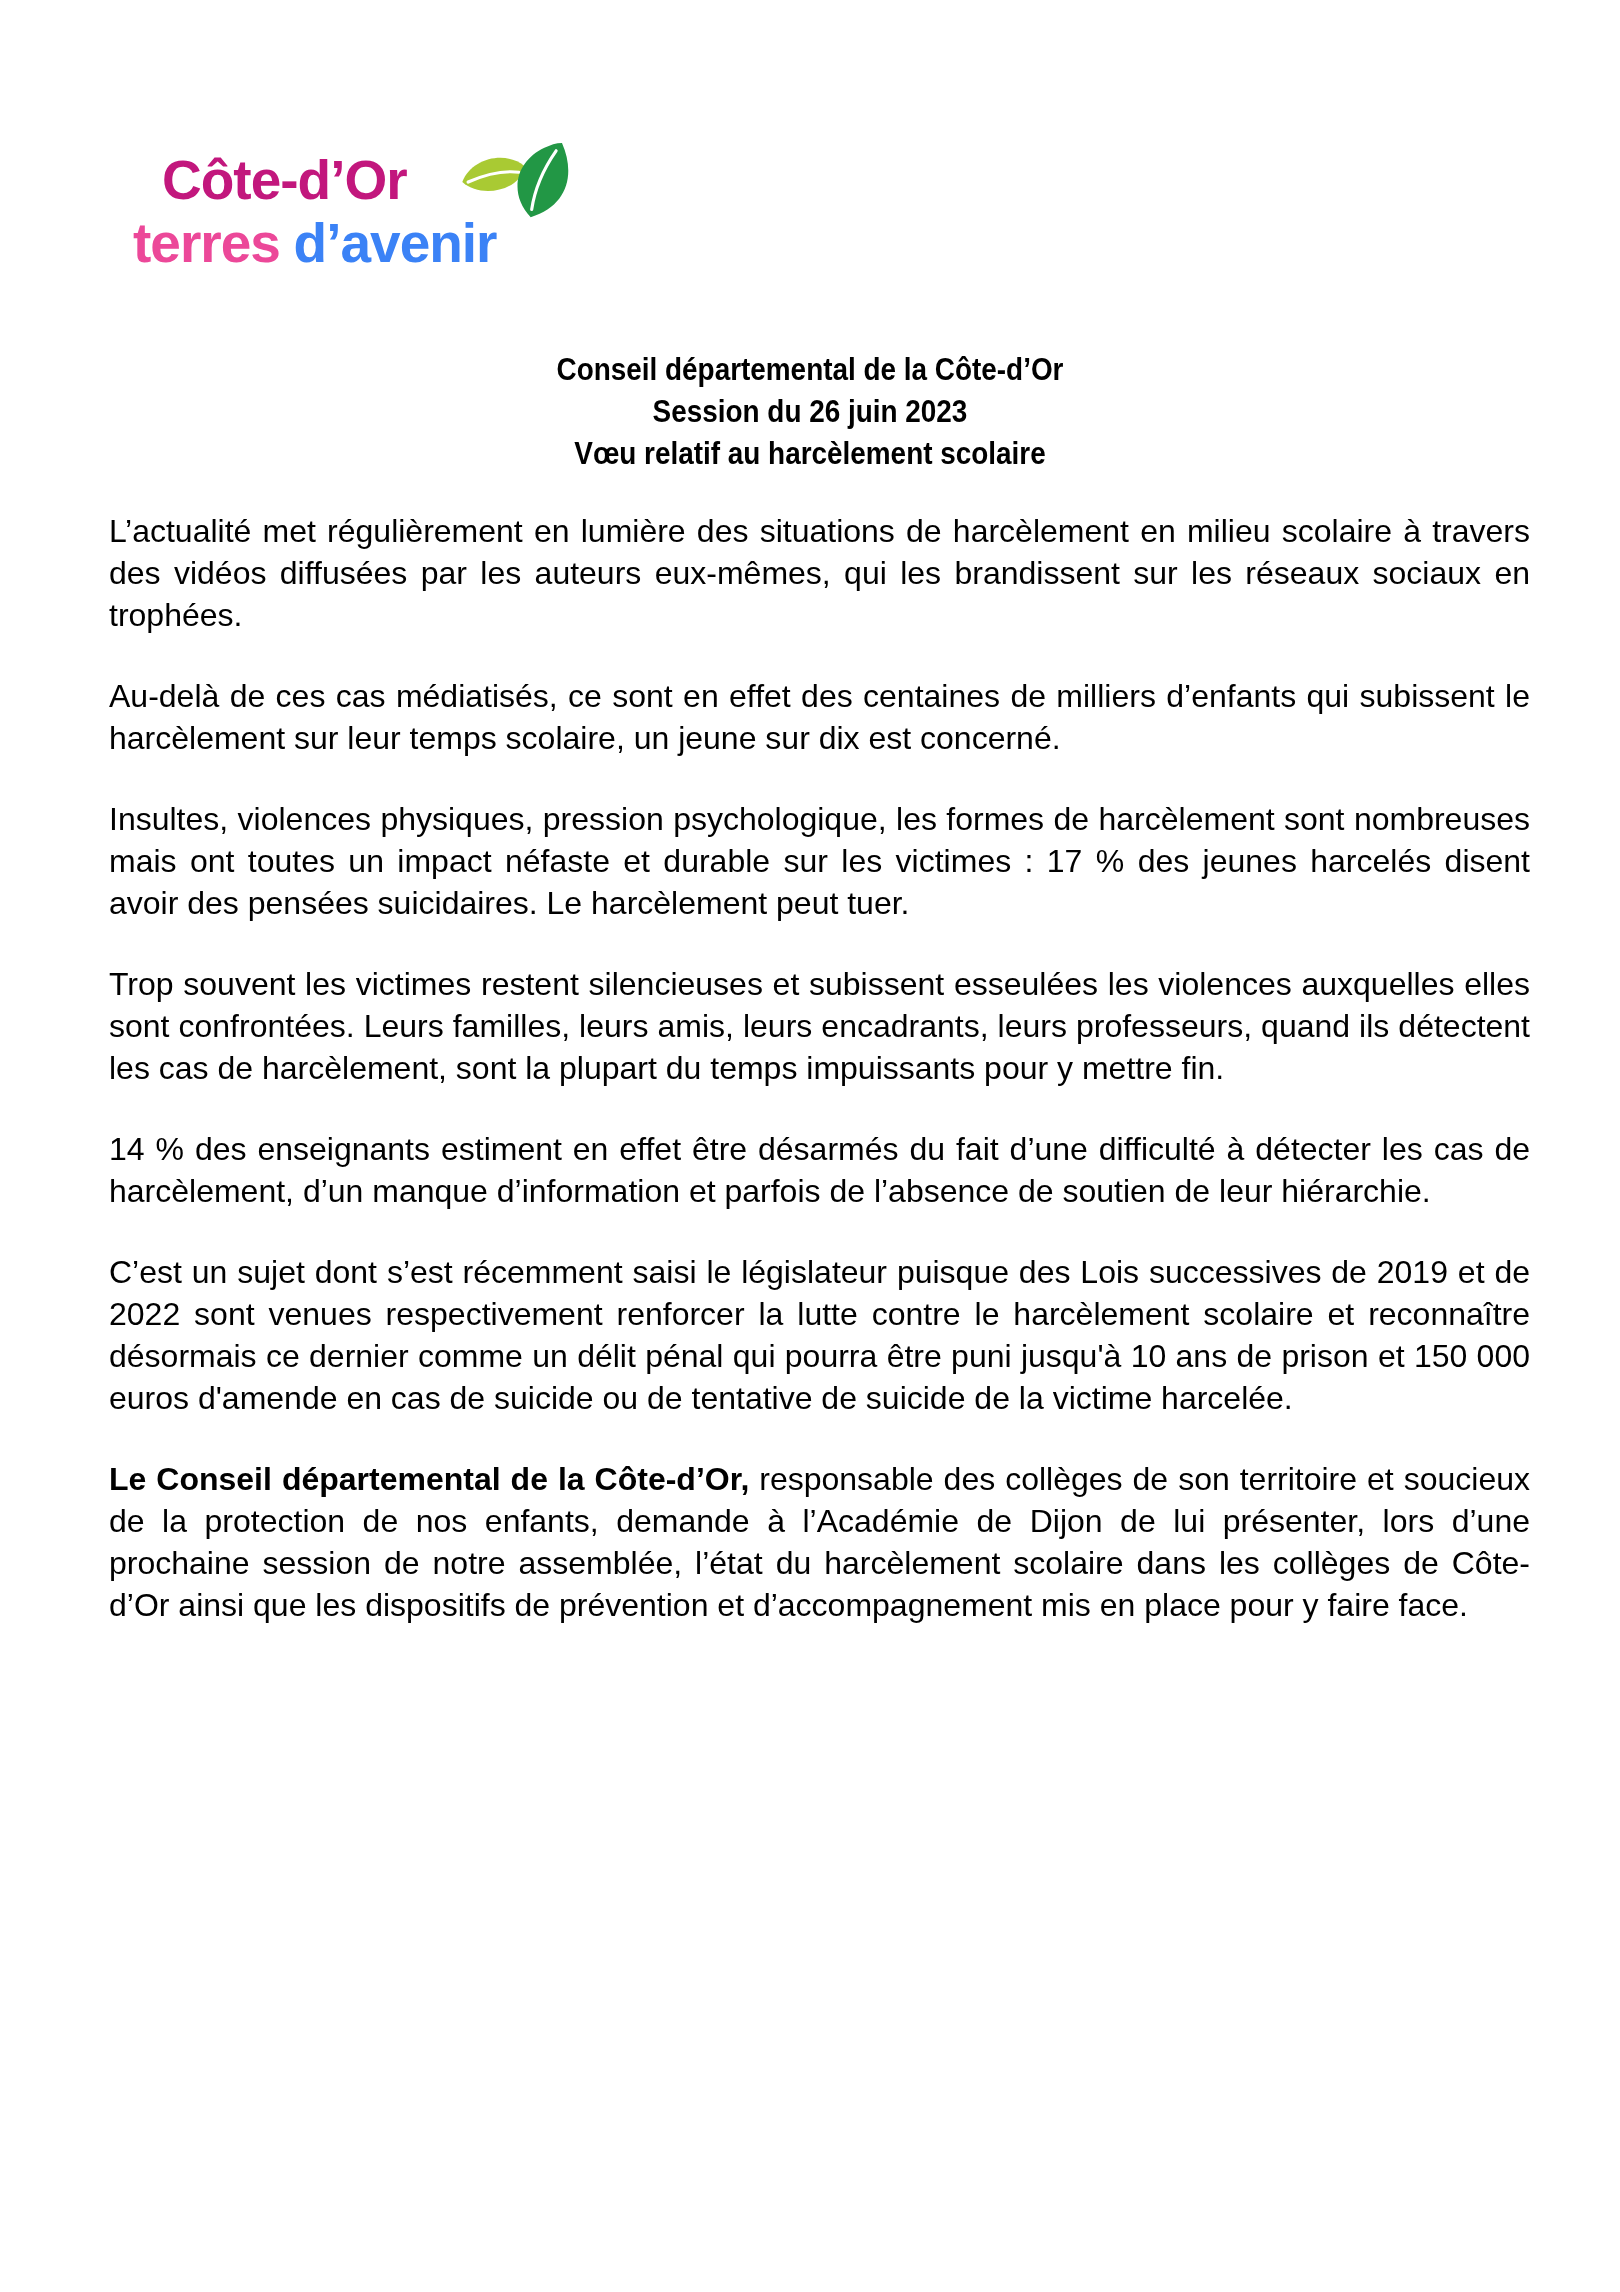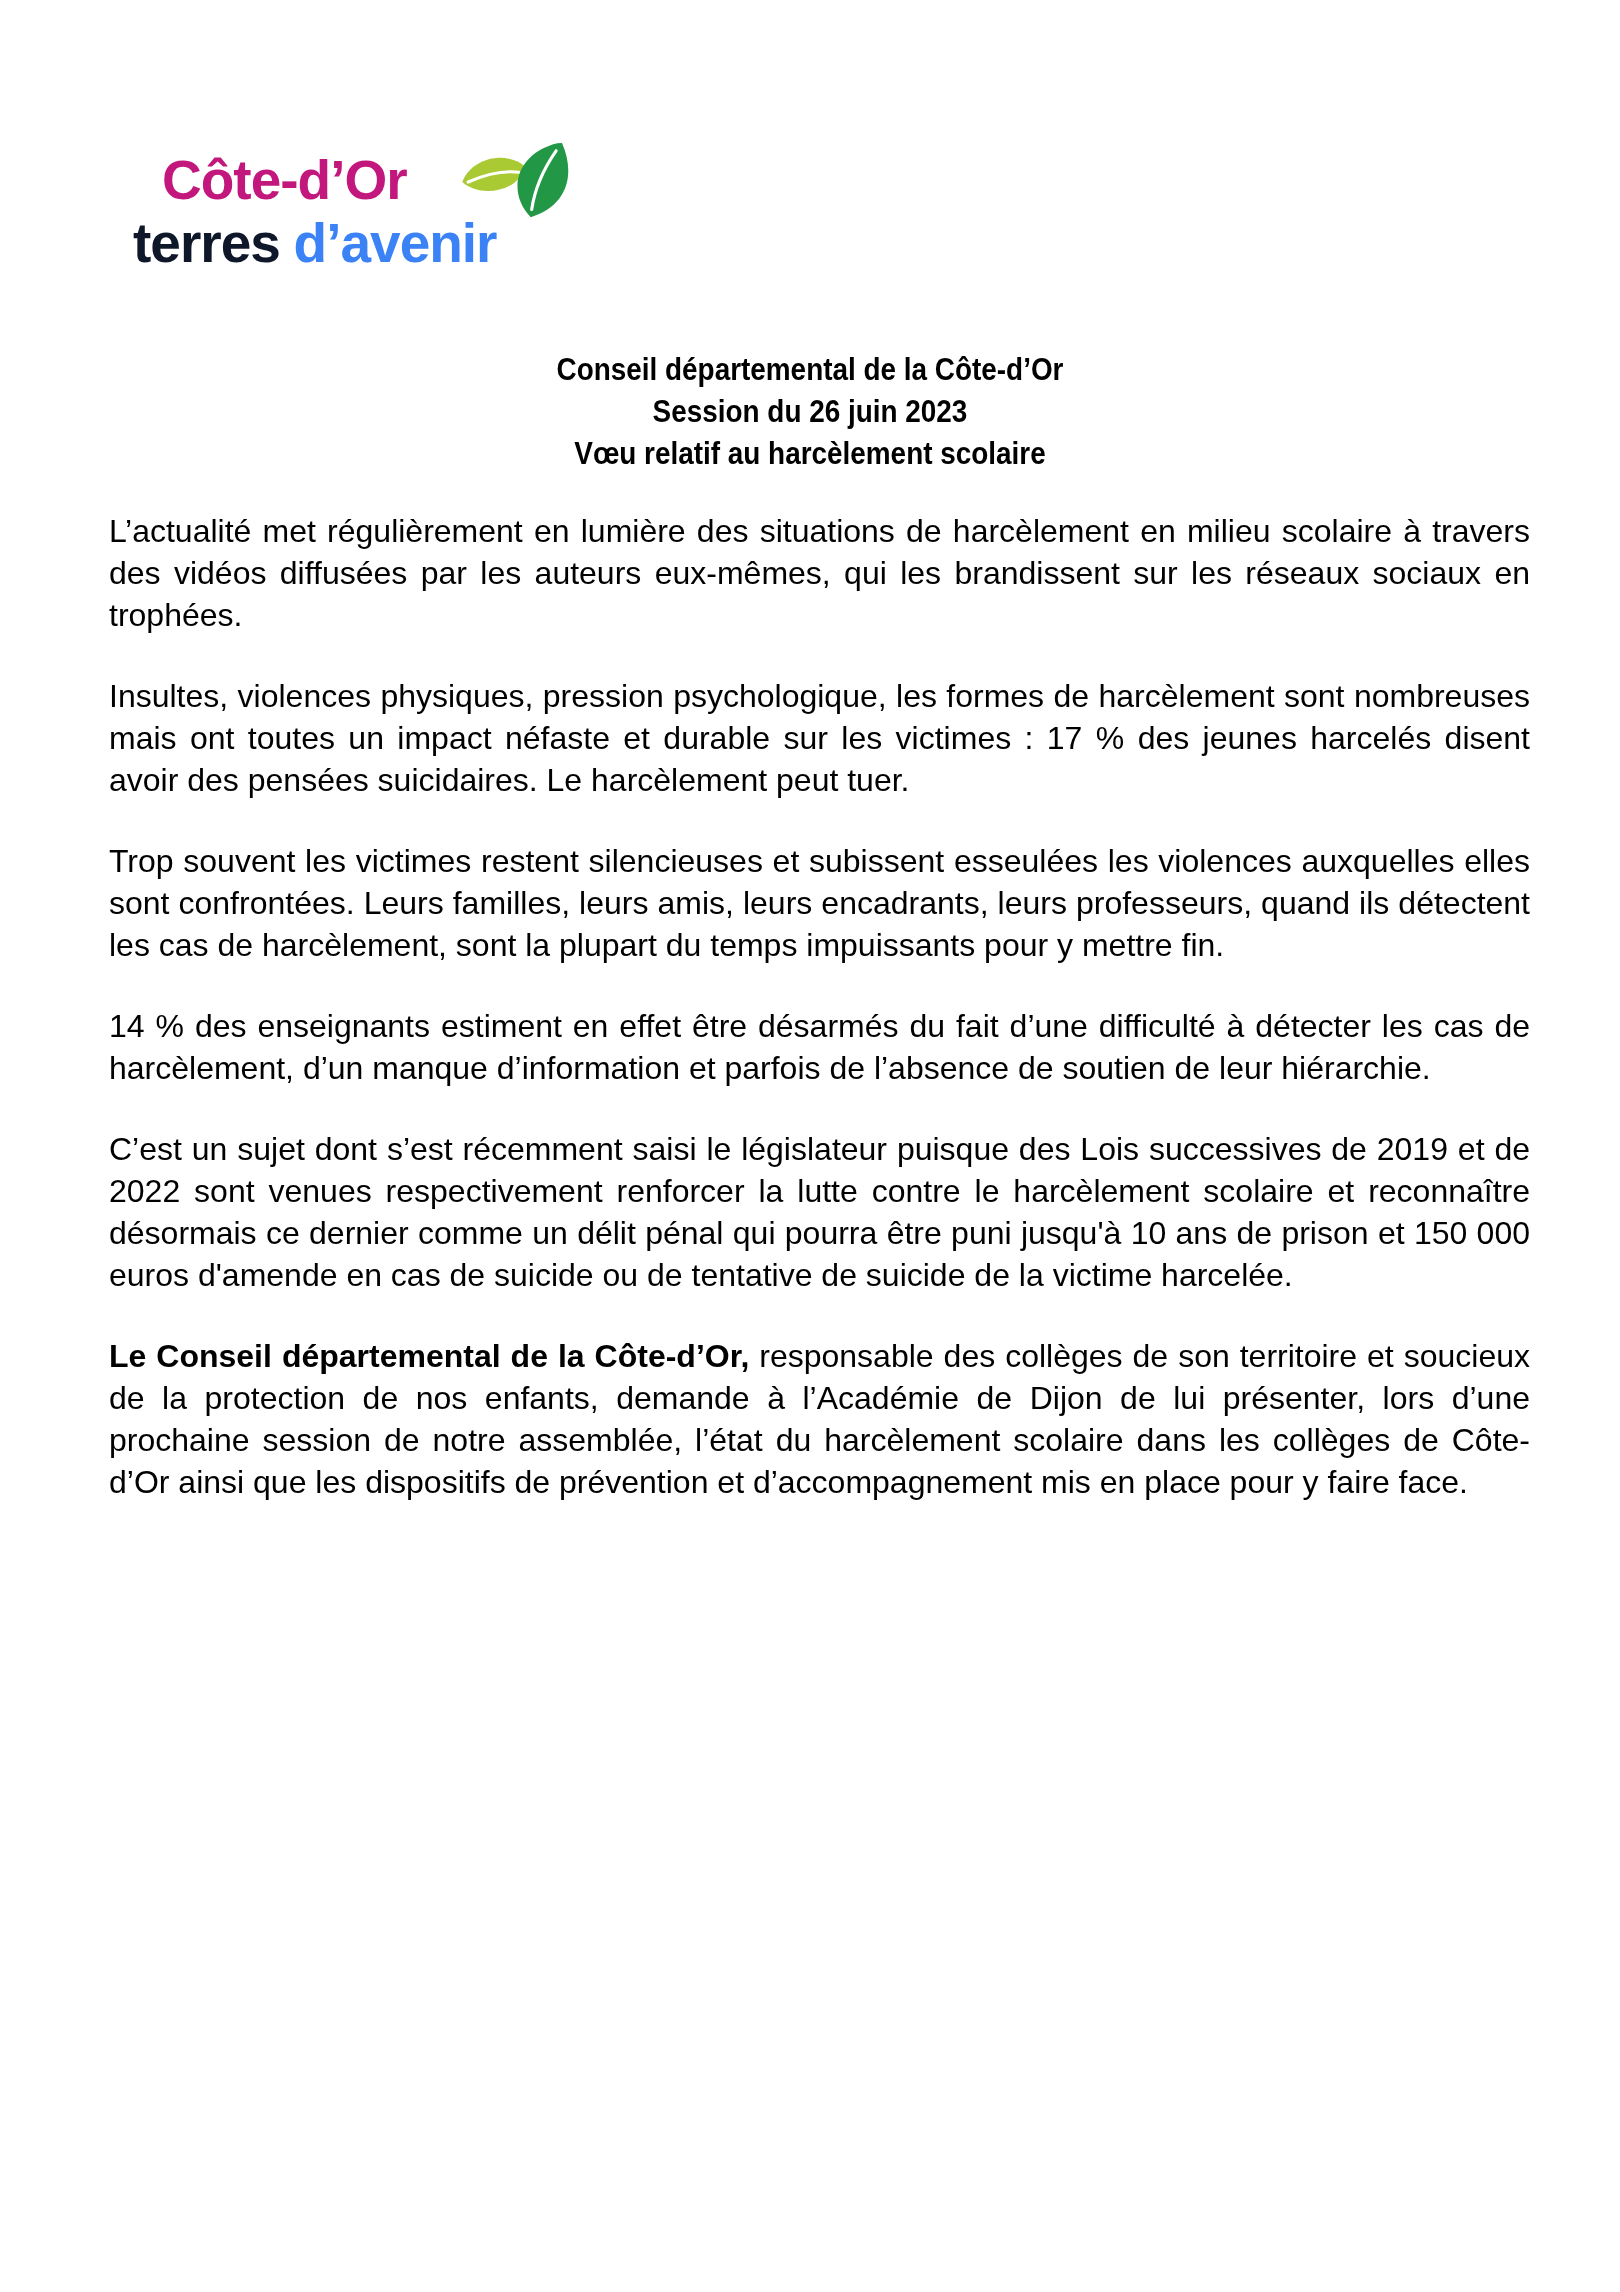--- a/index.html
+++ b/index.html
@@ -30,21 +30,21 @@
     letter-spacing: -1px;
     color: #C2177D;
   }
   .logo-line2 {
     margin-top: 7.8px;
     font-size: 55px;
     font-weight: bold;
     letter-spacing: -1px;
     white-space: nowrap;
   }
-  .logo-word-terres  { color: #0f172a; margin-right: 13.7px; }
+  .logo-word-terres  { color: #ec4899; margin-right: 13.7px; }
   .logo-word-avenir  { color: #3b82f6; }
   .logo-leaves {
     position: absolute;
     left: 327px; top: -11.8px;
     width: 116px; height: 86px;
   }
 
   
   .title-block {
     position: absolute;
@@ -91,20 +91,21 @@
   </div>
 
   <div class="title-block">
     <div>Conseil départemental de la Côte-d’Or</div>
     <div>Session du 26 juin 2023</div>
     <div>Vœu relatif au harcèlement scolaire</div>
   </div>
 
   <div class="content">
     <p>L’actualité met régulièrement en lumière des situations de harcèlement en milieu scolaire à travers des vidéos diffusées par les auteurs eux-mêmes, qui les brandissent sur les réseaux sociaux en trophées.</p>
+    <p>Au-delà de ces cas médiatisés, ce sont en effet des centaines de milliers d’enfants qui subissent le harcèlement sur leur temps scolaire, un jeune sur dix est concerné.</p>
     <p>Insultes, violences physiques, pression psychologique, les formes de harcèlement sont nombreuses mais ont toutes un impact néfaste et durable sur les victimes : 17 % des jeunes harcelés disent avoir des pensées suicidaires. Le harcèlement peut tuer.</p>
     <p>Trop souvent les victimes restent silencieuses et subissent esseulées les violences auxquelles elles sont confrontées. Leurs familles, leurs amis, leurs encadrants, leurs professeurs, quand ils détectent les cas de harcèlement, sont la plupart du temps impuissants pour y mettre fin.</p>
     <p>14 % des enseignants estiment en effet être désarmés du fait d’une difficulté à détecter les cas de harcèlement, d’un manque d’information et parfois de l’absence de soutien de leur hiérarchie.</p>
     <p>C’est un sujet dont s’est récemment saisi le législateur puisque des Lois successives de 2019 et de 2022 sont venues respectivement renforcer la lutte contre le harcèlement scolaire et reconnaître désormais ce dernier comme un délit pénal qui pourra être puni jusqu'à 10 ans de prison et 150 000 euros d'amende en cas de suicide ou de tentative de suicide de la victime harcelée.</p>
     <p><span class="lead-bold">Le Conseil départemental de la Côte-d’Or,</span><span> responsable des collèges de son territoire et soucieux de la protection de nos enfants, demande à l’Académie de Dijon de lui présenter, lors d’une prochaine session de notre assemblée, l’état du harcèlement scolaire dans les collèges de Côte-d’Or ainsi que les dispositifs de prévention et d’accompagnement mis en place pour y faire face.</span></p>
   </div>
 
 </div>
 
 

